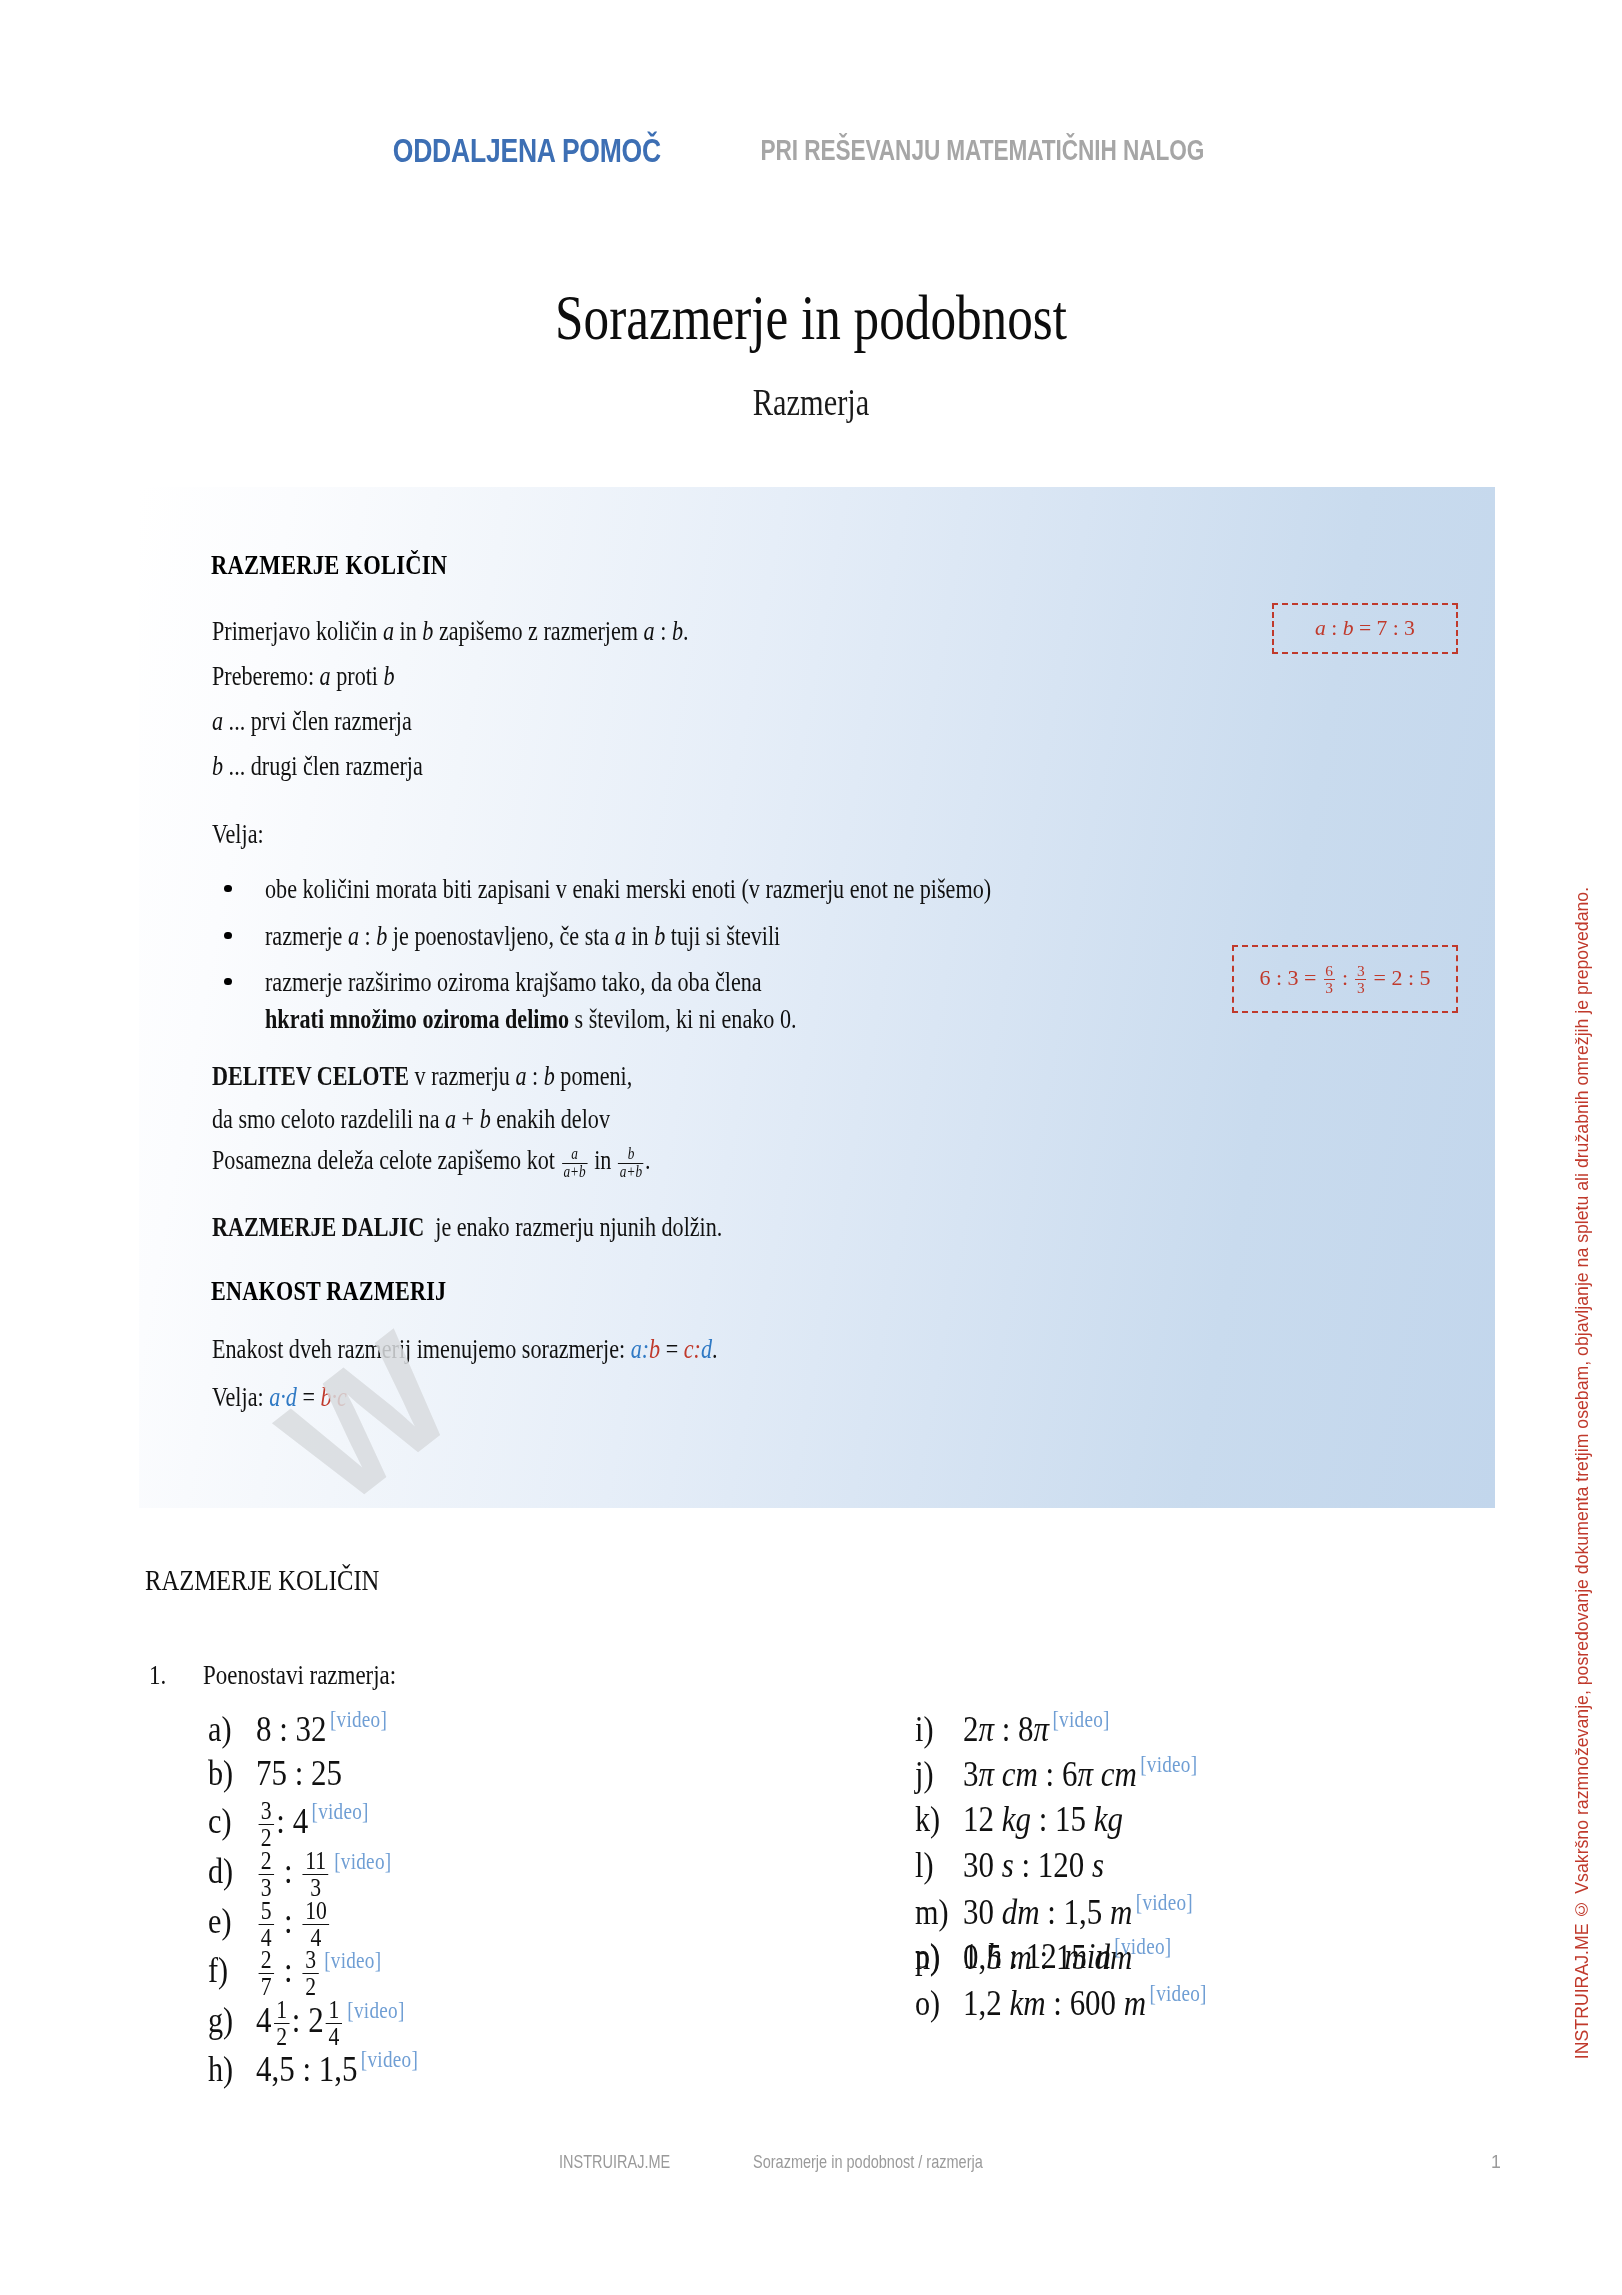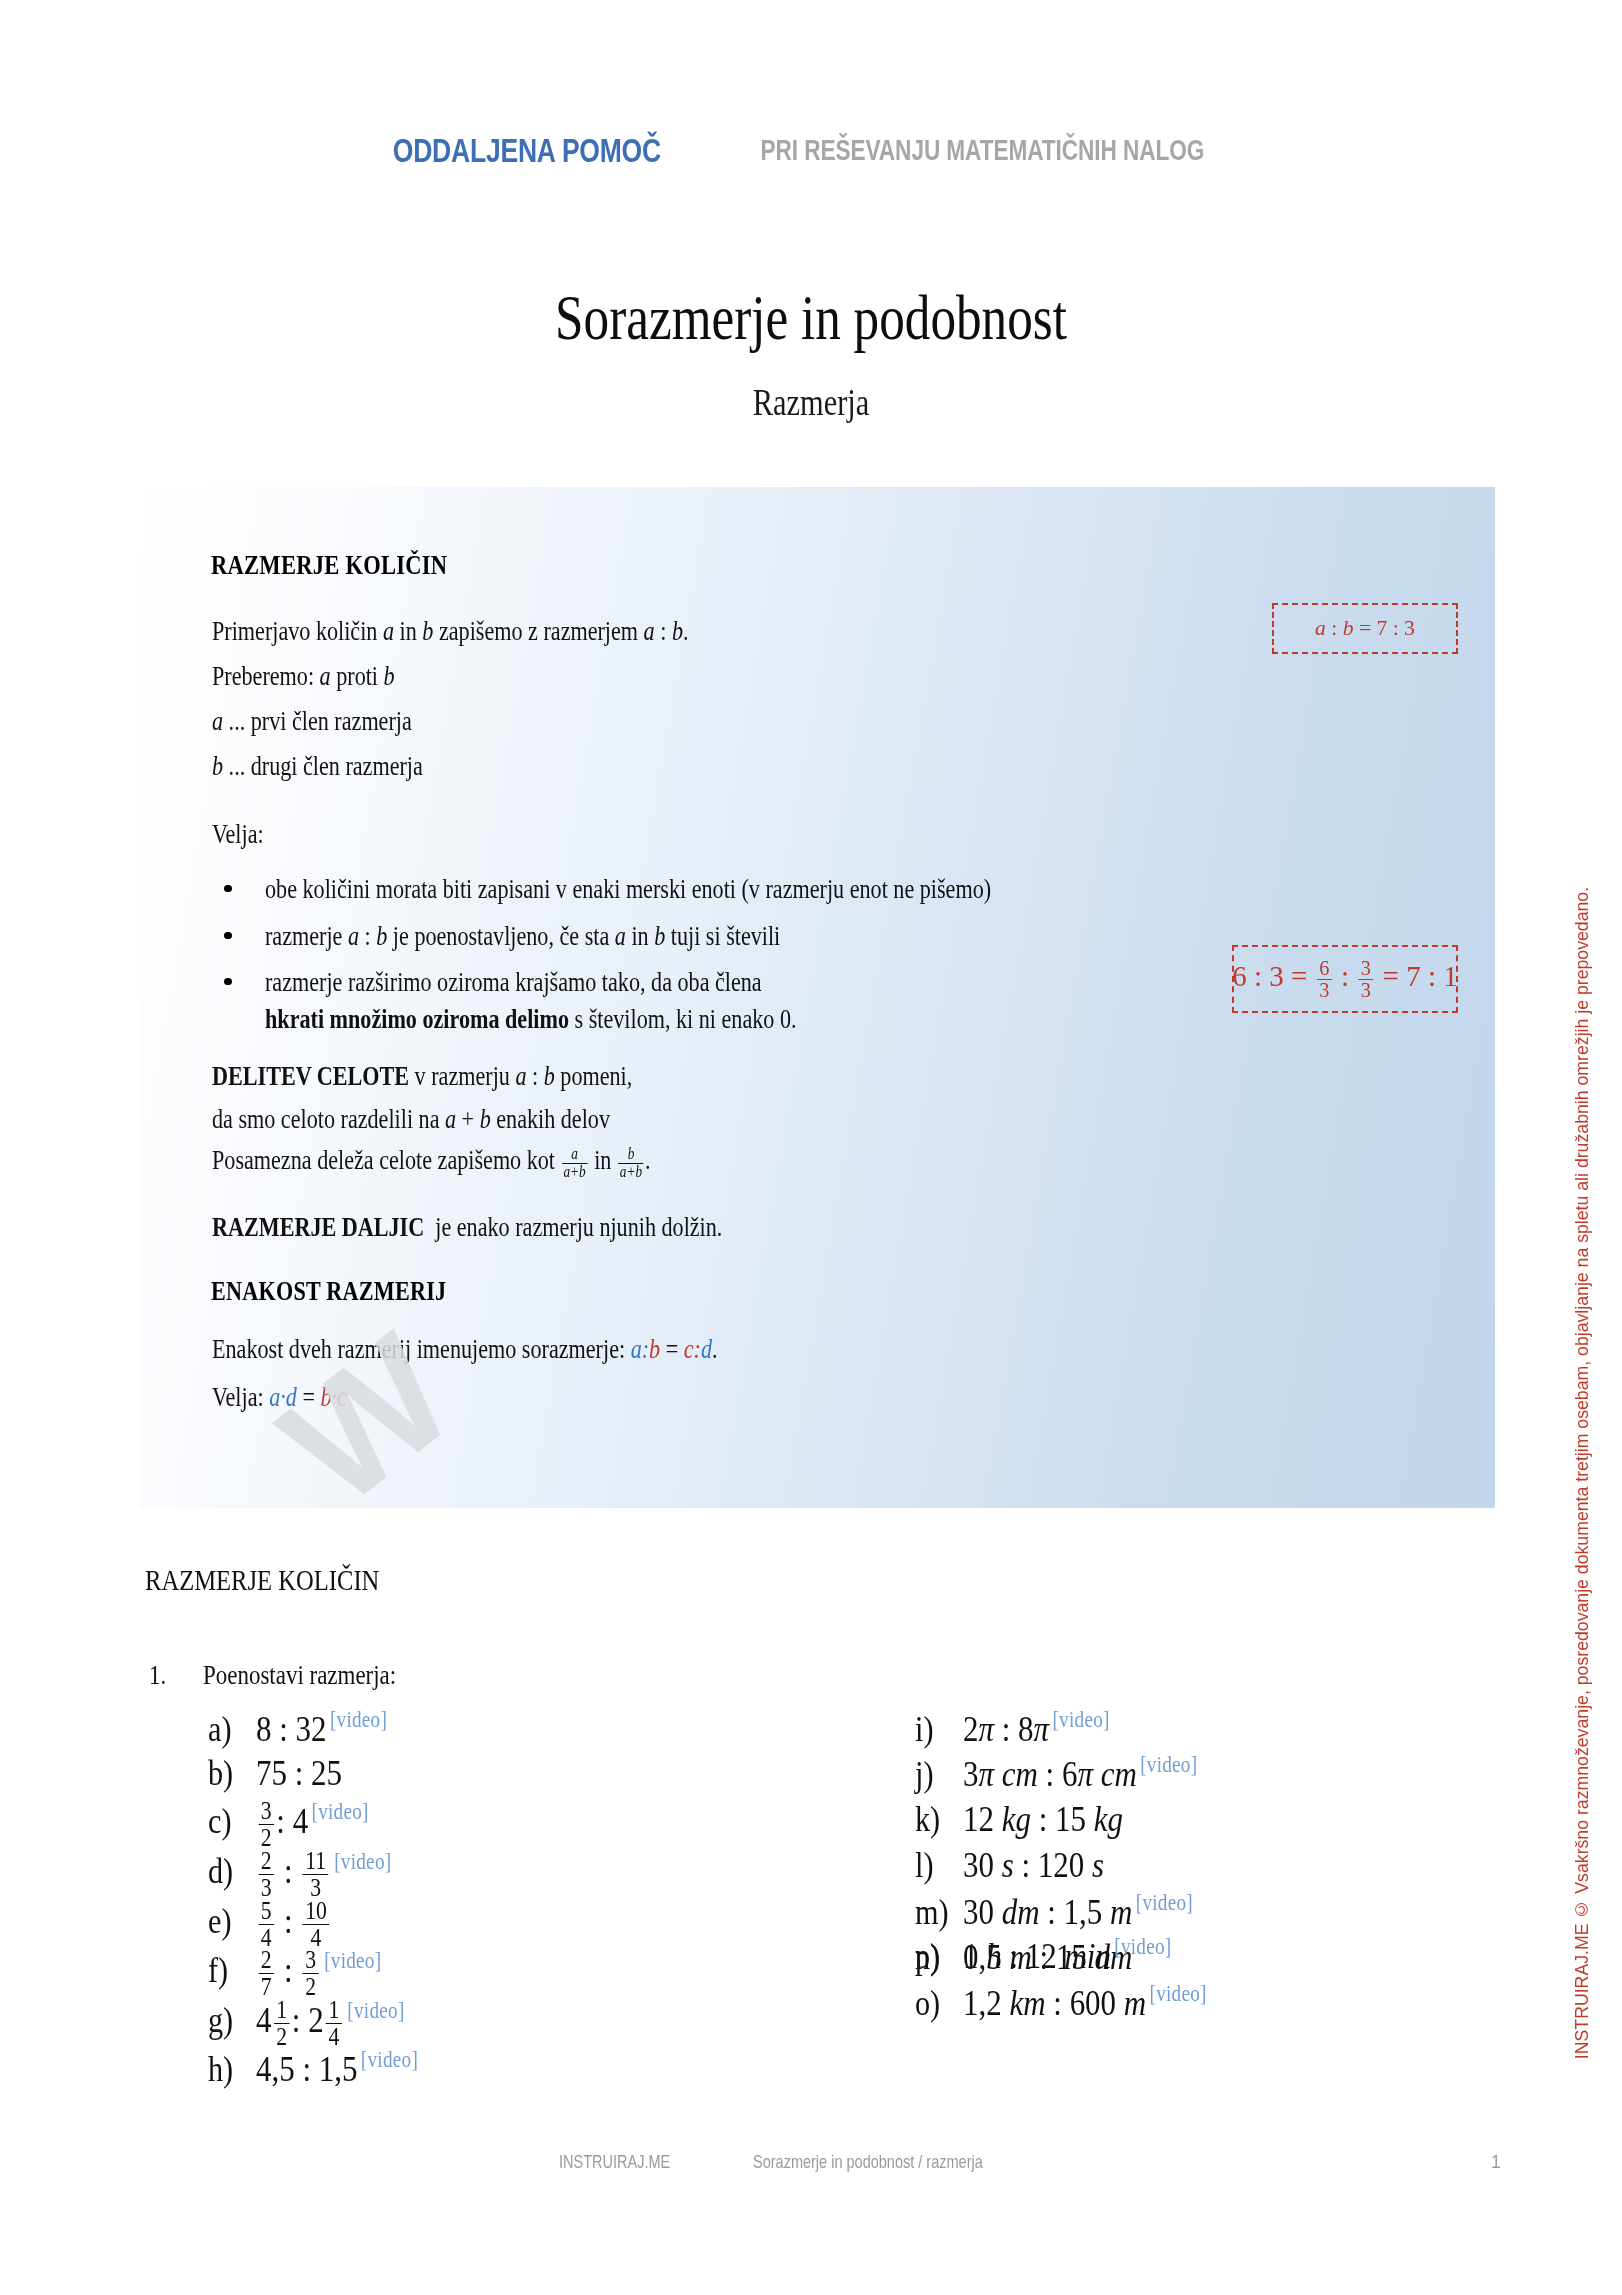--- a/index.html
+++ b/index.html
@@ -392,27 +392,27 @@
         <span>Velja:</span>
         <span class="cblue">a</span><span class="cblue">·</span><span class="cblue">d</span>
         <span>=</span>
         <span class="cred">b</span><span class="cred">·</span><span class="cred">c</span>
       </div>
 
       <div class="redbox" style="left:1133px; top:116px; width:182px; height:47px; font-size:21.6px;">
         <span><i>a</i> <span class="upr">:</span> <i>b</i> <span class="upr">= 7 : 3</span></span>
       </div>
 
-      <div class="redbox" style="left:1093px; top:458px; width:222px; height:64px; font-size:29px;">
+      <div class="redbox" style="left:1093px; top:458px; width:222px; height:64px; font-size:22px;">
         <span class="upr">
           <span>6 : 3 =</span>
           <span class="frac"><span class="num">6</span><span class="den">3</span></span>
           <span>:</span>
           <span class="frac"><span class="num">3</span><span class="den">3</span></span>
-          <span>= 7 : 1</span>
+          <span>= 2 : 5</span>
         </span>
       </div>
 
     </div>
   </div>
 
   <div class="watermark">W</div>
 
   <div class="ex-head">RAZMERJE KOLIČIN</div>
   <div class="ex-num">1.</div>

